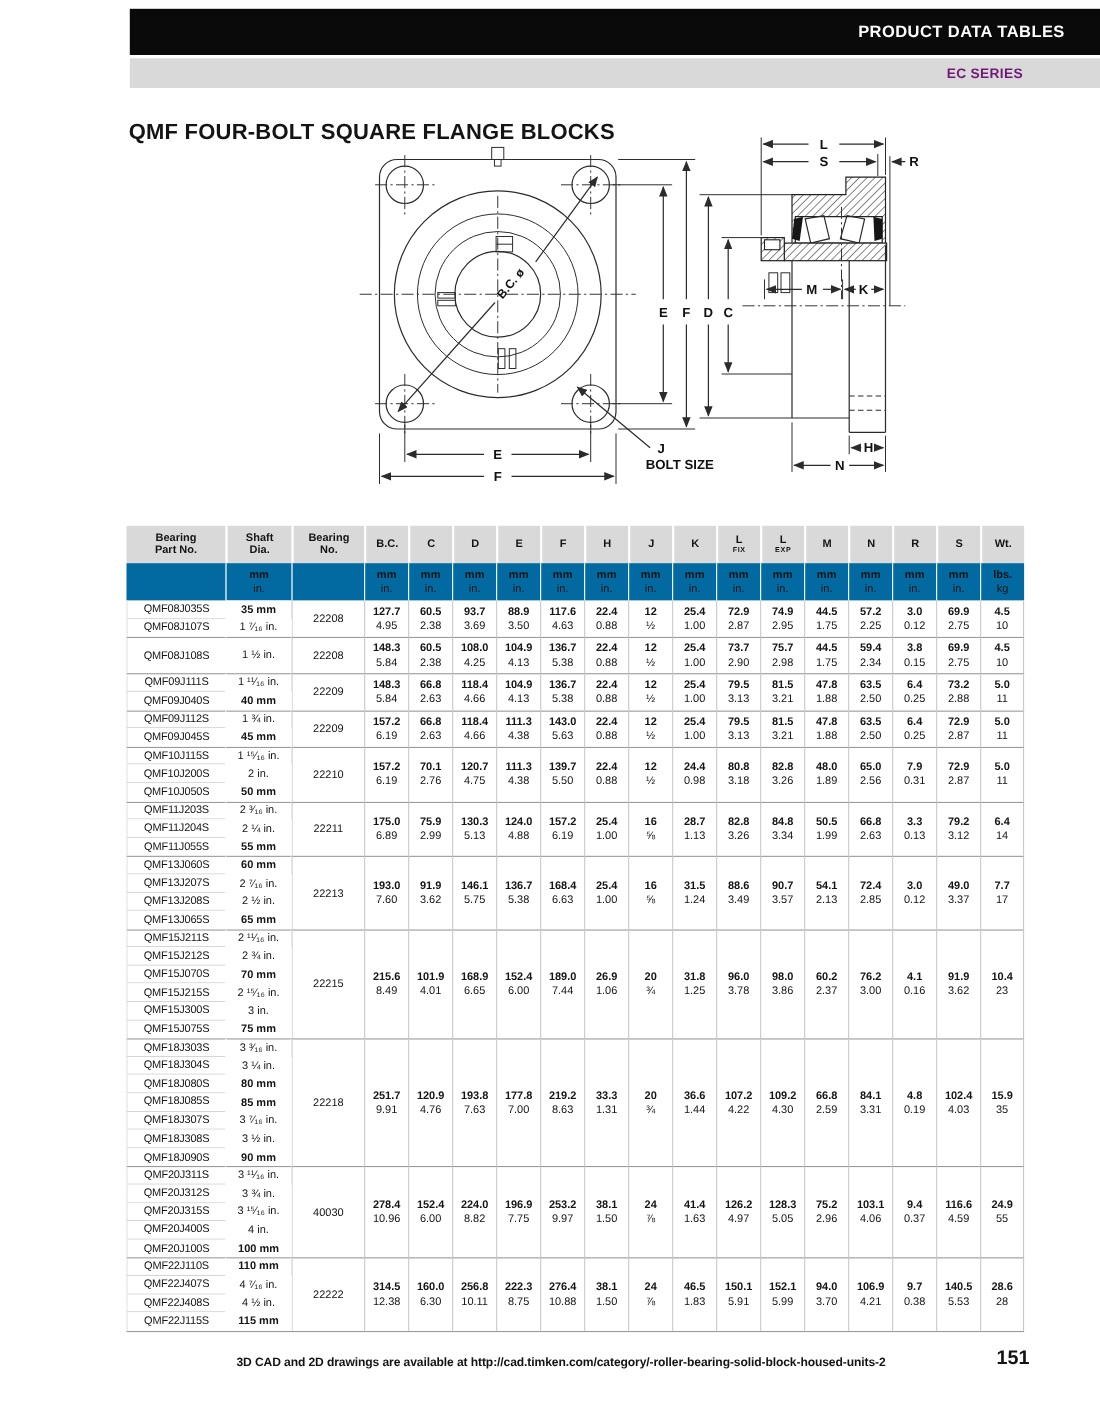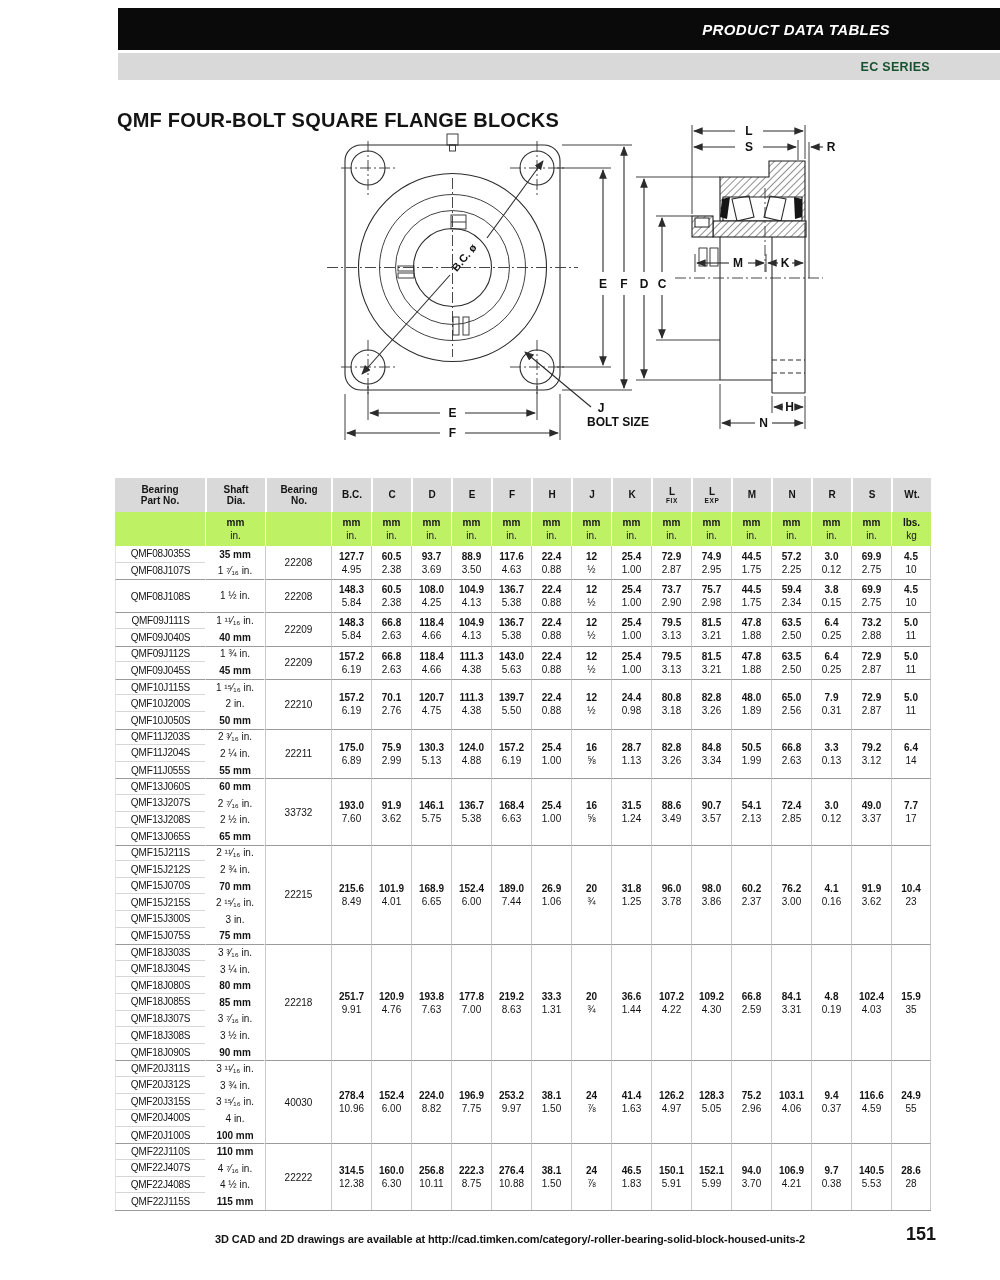--- a/index.html
+++ b/index.html
@@ -1,43 +1,43 @@
 <!DOCTYPE html>
 <html><head>
 <meta charset="utf-8">
 <style>
   html,body{margin:0;padding:0;background:#fff;}
   .page{position:relative;width:1000px;height:1280px;background:#fff;overflow:hidden;
         font-family:"Liberation Sans",sans-serif;color:#141414;}
   .bar-black{position:absolute;left:118px;top:8px;width:882px;height:42px;background:#0a0a0a;
-             display:flex;align-items:center;justify-content:flex-end;padding-right:110px;box-sizing:border-box;font-style:italic;}
+             display:flex;align-items:center;justify-content:flex-end;padding-right:32px;box-sizing:border-box;}
   .bar-black .txt{color:#fff;font-weight:bold;font-size:15px;letter-spacing:.4px;}
   .bar-gray{position:absolute;left:118px;top:53px;width:882px;height:27px;background:#d9d9d9;
             display:flex;align-items:center;justify-content:flex-end;padding-right:70px;box-sizing:border-box;}
-  .bar-gray .txt{color:#14532d;font-weight:bold;font-size:12.5px;letter-spacing:.3px;}
+  .bar-gray .txt{color:#701a75;font-weight:bold;font-size:12.5px;letter-spacing:.3px;}
   .page-title{position:absolute;left:117px;top:109px;font-size:20px;font-weight:bold;letter-spacing:.2px;}
   svg.diagram{position:absolute;left:115px;top:120px;}
   .ln{stroke:#2b2b2b;stroke-width:1.1;fill:none;}
   .thin{stroke-width:.9;}
   .cl{stroke:#333;stroke-width:.9;fill:none;stroke-dasharray:11 3 2 3;}
   .dsh{stroke:#2b2b2b;stroke-width:1;fill:none;stroke-dasharray:5 3;}
   .hatched{fill:url(#hatch);stroke:#222;stroke-width:1.1;}
   .solid{fill:#161616;stroke:none;}
   .dim{font-size:12px;font-weight:bold;fill:#111;text-anchor:middle;}
   .bctxt{font-size:11px;font-weight:bold;fill:#111;text-anchor:middle;}
   
   .tablewrap{position:absolute;left:115px;top:458px;margin-top:20px;}
   table{border-collapse:separate;border-spacing:0;table-layout:fixed;width:816px;border-bottom:1px solid #9b9b9b;}
   th,td{padding:0;margin:0;overflow:hidden;}
   thead th{background:#d9d9d9;font-size:10px;font-weight:bold;line-height:1.15;height:34px;
            vertical-align:middle;text-align:center;border-left:2px solid #fff;}
   thead th:first-child{border-left:none;}
   thead th .lbl{white-space:pre-line;}
   thead th .sub{font-size:6.5px;letter-spacing:.6px;line-height:1;margin-top:0px;font-weight:bold;}
-  thead tr.units td{background:#bef264;height:34px;text-align:center;vertical-align:middle;
+  thead tr.units td{background:#0369a1;height:34px;text-align:center;vertical-align:middle;
                     font-size:10px;line-height:1.3;border-left:1px solid #fff;}
   thead tr.units td:first-child{border-left:none;}
   .u-mm{font-weight:bold;}
   tbody.group tr{height:16.6px;}
   tbody.group tr.tall{height:33.2px;}
   tbody.group td{font-size:10px;text-align:center;vertical-align:middle;background:#fff;}
   td.part{letter-spacing:-.2px;border-left:1px solid #e2e2e2;}
   td.part.rline{border-bottom:1px solid #d6d6d6;}
   td.shaft{background:#dcdcdc;border:1.5px solid #fff;}
   td.shaft.metric{font-weight:bold;}
@@ -764,21 +764,21 @@
           </tr>
           <tr>
             <td class="part">QMF11J055S</td>
             <td class="shaft metric">55 mm</td>
           </tr>
         </tbody>
         <tbody class="group">
           <tr>
             <td class="part rline">QMF13J060S</td>
             <td class="shaft metric">60 mm</td>
-            <td class="bearing" rowspan="4">33732</td>
+            <td class="bearing" rowspan="4">22213</td>
             <td class="num" rowspan="4">
               <div class="mm">193.0</div>
               <div class="in">7.60</div>
             </td>
             <td class="num" rowspan="4">
               <div class="mm">91.9</div>
               <div class="in">3.62</div>
             </td>
             <td class="num" rowspan="4">
               <div class="mm">146.1</div>

